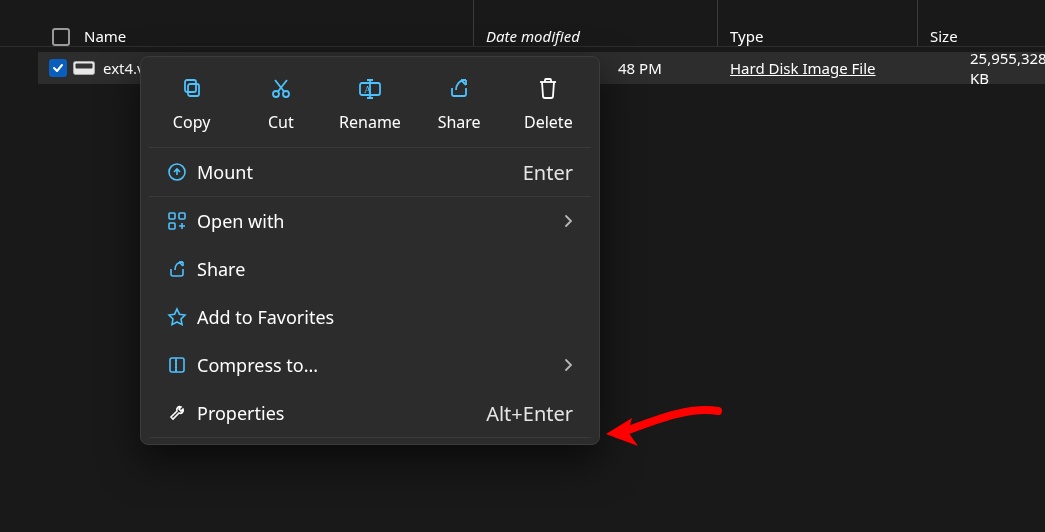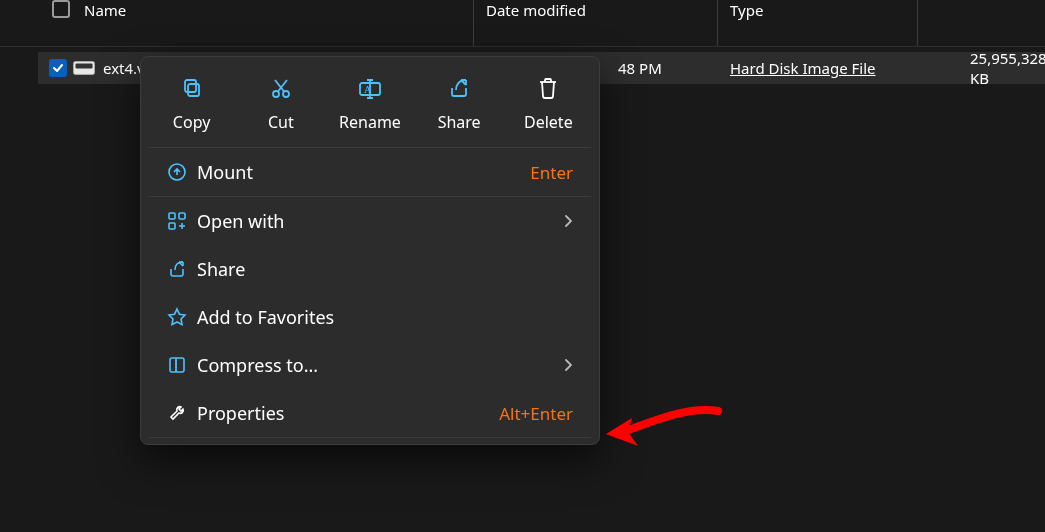--- a/index.html
+++ b/index.html
@@ -18,35 +18,35 @@
     left: 0; top: 0; right: 0;
     height: 47px;
     display: flex;
     align-items: center;
     background: #191919;
     border-bottom: 1px solid #2e2e2e;
   }
   .col {
     height: 100%;
     display: flex;
-    align-items: flex-start;
+    align-items: flex-end;
     color: #ffffff;
     font-size: 15px;
     padding-left: 12px;
     border-right: 1px solid #3a3a3a;
   }
   .col.name { width: 474px; padding-left: 52px; border-right: 1px solid #3a3a3a; }
   .col.name .checkbox-outer {
     width: 18px; height: 18px;
     border: 2px solid #9a9a9a;
     border-radius: 3px;
     margin-right: 14px;
     flex: 0 0 auto;
   }
-  .col.date { width: 244px; }
+  .col.date { width: 244px; font-style: italic; }
   .col.type { width: 200px; }
   .col.size { flex: 1; border-right: none; }
 
   
   .file-row {
     position: absolute;
     left: 38px;
     top: 52px;
     right: 0;
     height: 32px;
@@ -143,21 +143,21 @@
   }
   .cm-item .iicon {
     width: 30px;
     display: flex;
     align-items: center;
     justify-content: flex-start;
   }
   .cm-item .iicon svg { display:block; }
   .cm-item .ilabel { flex: 0 0 auto; }
   .cm-item .spacer { flex: 1 1 auto; }
-  .cm-item .accel { color: #f97316; font-size: 17px; }
+  .cm-item .accel { color: #e5e5e5; font-size: 20px; }
   .cm-item .chevron { color: #b8b8b8; }
 
   
   .red-arrow {
     position: absolute;
     left: 598px;
     top: 396px;
     z-index: 20;
     pointer-events: none;
   }
@@ -168,20 +168,23 @@
 <div class="columns-header">
   <div class="col name">
     <span class="checkbox-outer"></span>
     <span>Name</span>
   </div>
   <div class="col date">
     <span>Date modified</span>
   </div>
   <div class="col type">
     <span>Type</span>
+  </div>
+  <div class="col size">
+    <span>Size</span>
   </div>
 </div>
 
 <div class="file-row">
   <span class="cb">
     <svg width="12" height="12" viewBox="0 0 12 12">
         <path d="M2 6 L5 9 L10 3" stroke="#fff" stroke-width="2" fill="none" stroke-linecap="round" stroke-linejoin="round"></path>
       </svg>
   </span>
   <span class="diskicon">

